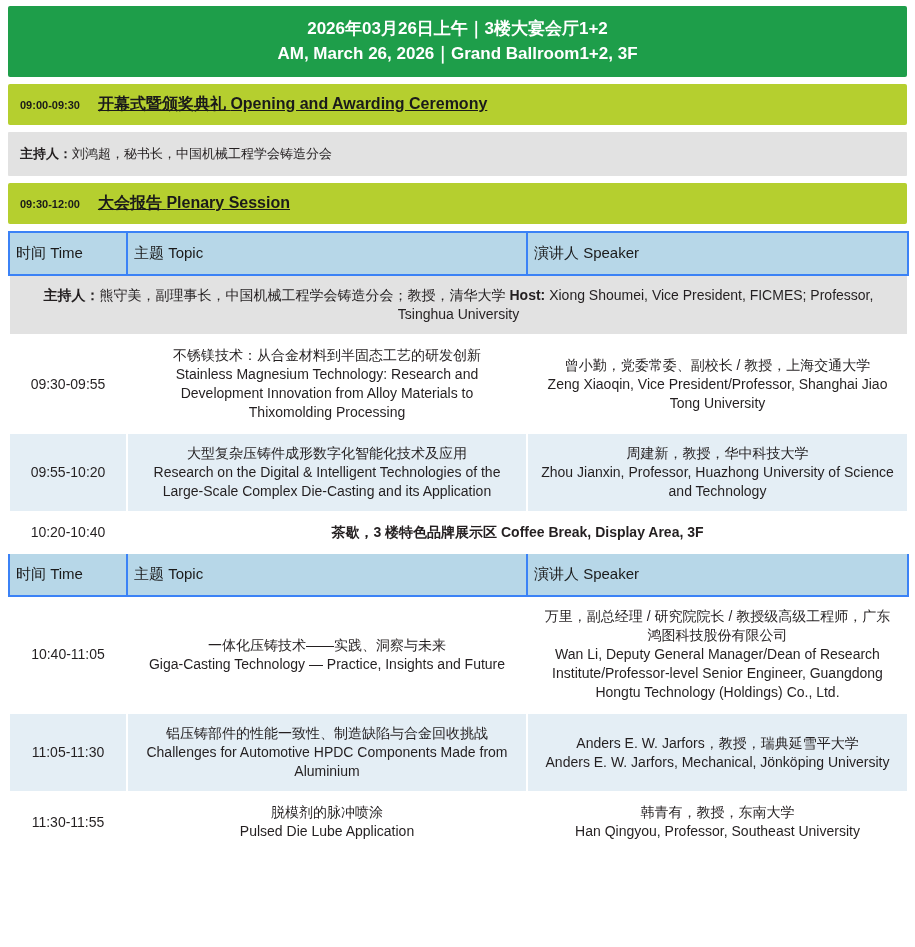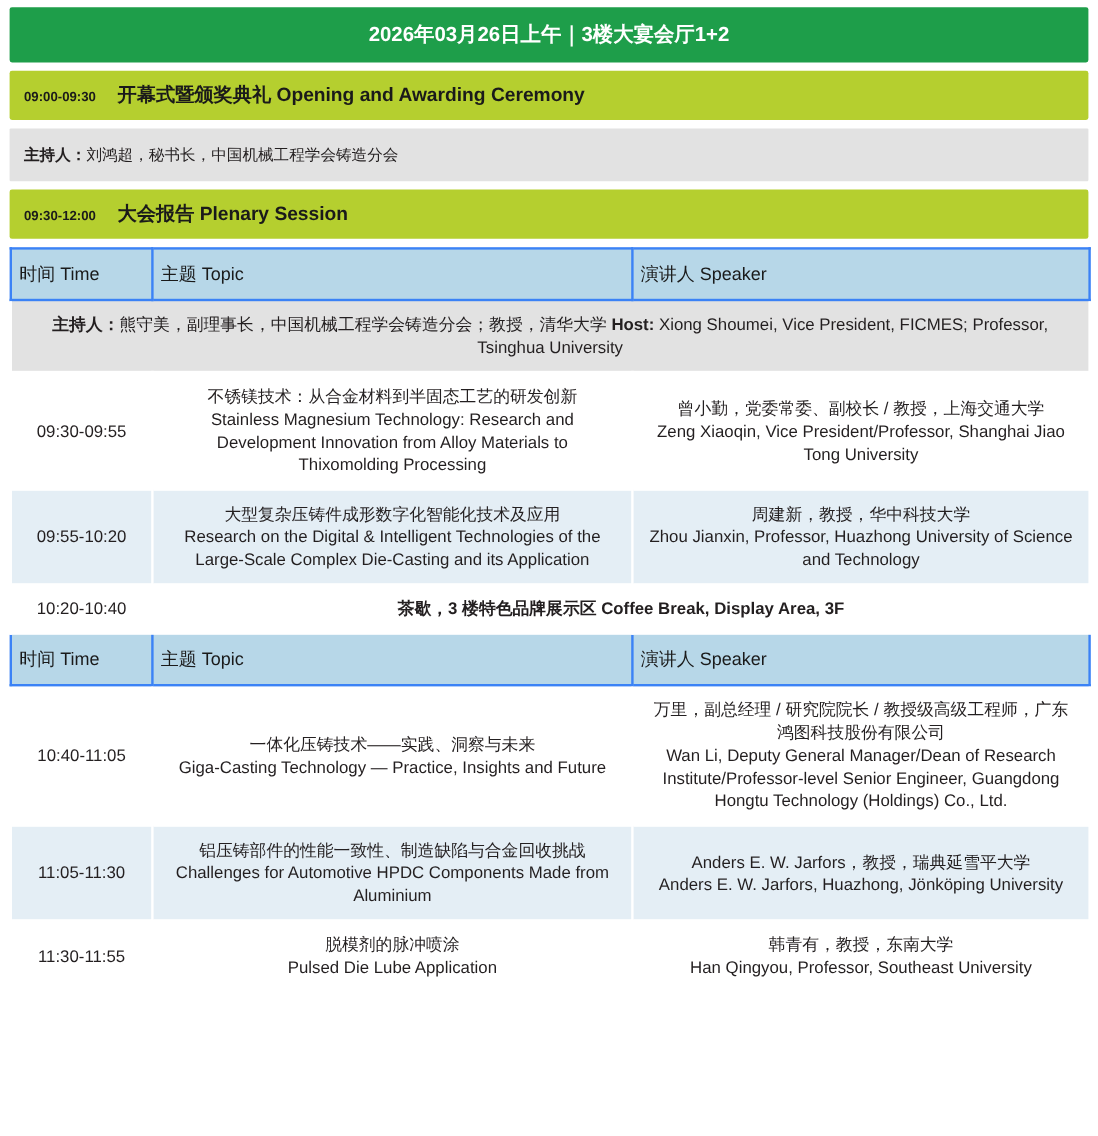--- a/index.html
+++ b/index.html
@@ -45,20 +45,21 @@
     gap: 18px;
   }
   .section-head .time {
     font-size: 11px;
     font-weight: bold;
     white-space: nowrap;
   }
   .section-head .title {
     font-size: 16px;
     font-weight: bold;
+    text-decoration: underline;
   }
   .section-head .title .en {
     font-weight: bold;
   }
   
   .host-block {
     background: #e2e2e2;
     padding: 11px 12px 12px 12px;
     margin-top: 7px;
     font-size: 13px;
@@ -138,20 +139,21 @@
     padding-left: 10px;
   }
 </style>
 </head>
 <body>
 
 <div class="page">
 
   <div class="banner">
     <span class="line">2026年03月26日上午｜3楼大宴会厅1+2</span>
+    <span class="line">AM, March 26, 2026｜Grand Ballroom1+2, 3F</span>
   </div>
 
   <div class="section-head">
     <span class="time">09:00-09:30</span>
     <span class="title">
       <span>开幕式暨颁奖典礼</span>
       <span class="en">Opening and Awarding Ceremony</span>
     </span>
   </div>
 
@@ -243,21 +245,21 @@
       </tr>
 
       <tr class="shaded">
         <td class="time-cell">11:05-11:30</td>
         <td class="topic-cell">
           <span class="zh">铝压铸部件的性能一致性、制造缺陷与合金回收挑战</span>
           <span class="en">Challenges for Automotive HPDC Components Made from Aluminium</span>
         </td>
         <td class="speaker-cell">
           <span class="zh">Anders E. W. Jarfors，教授，瑞典延雪平大学</span>
-          <span class="en">Anders E. W. Jarfors, Huazhong, Jönköping University</span>
+          <span class="en">Anders E. W. Jarfors, Mechanical, Jönköping University</span>
         </td>
       </tr>
 
       <tr>
         <td class="time-cell">11:30-11:55</td>
         <td class="topic-cell">
           <span class="zh">脱模剂的脉冲喷涂</span>
           <span class="en">Pulsed Die Lube Application</span>
         </td>
         <td class="speaker-cell">

